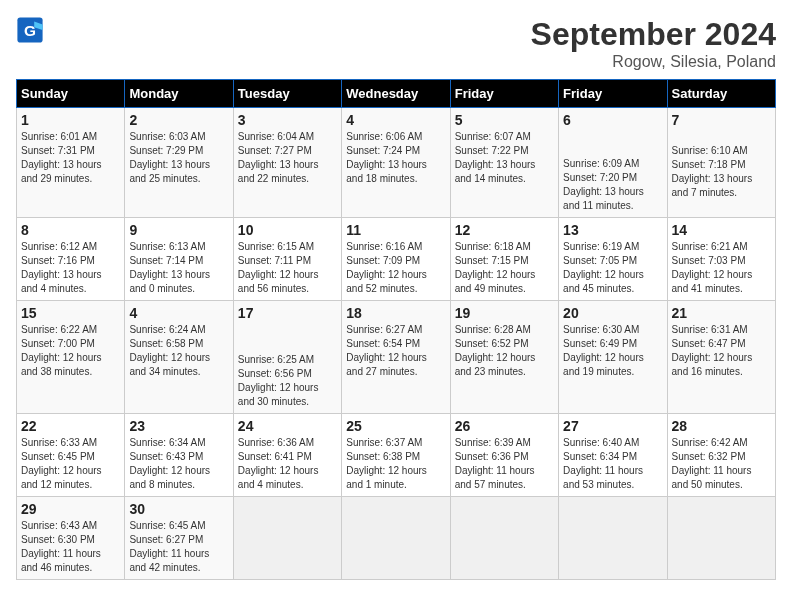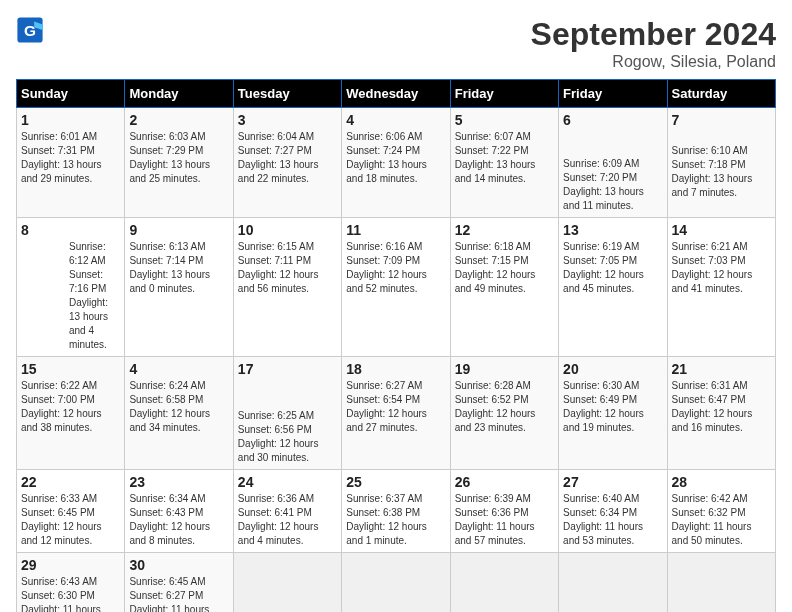--- a/index.html
+++ b/index.html
@@ -172,21 +172,21 @@
           <span class="day-num">7</span>
           <div class="day-info" style="white-space: pre-line; margin-top: 16px;">Sunrise: 6:10 AM
 Sunset: 7:18 PM
 Daylight: 13 hours
 and 7 minutes.</div>
         </td>
       </tr>
       <tr>
         <td>
           <span class="day-num">8</span>
-          <div class="day-info" style="white-space: pre-line; margin-left: 48px;">Sunrise: 6:12 AM
+          <div class="day-info" style="white-space: pre-line;">Sunrise: 6:12 AM
 Sunset: 7:16 PM
 Daylight: 13 hours
 and 4 minutes.</div>
         </td>
         <td>
           <span class="day-num">9</span>
           <div class="day-info" style="white-space: pre-line;">Sunrise: 6:13 AM
 Sunset: 7:14 PM
 Daylight: 13 hours
 and 0 minutes.</div>

